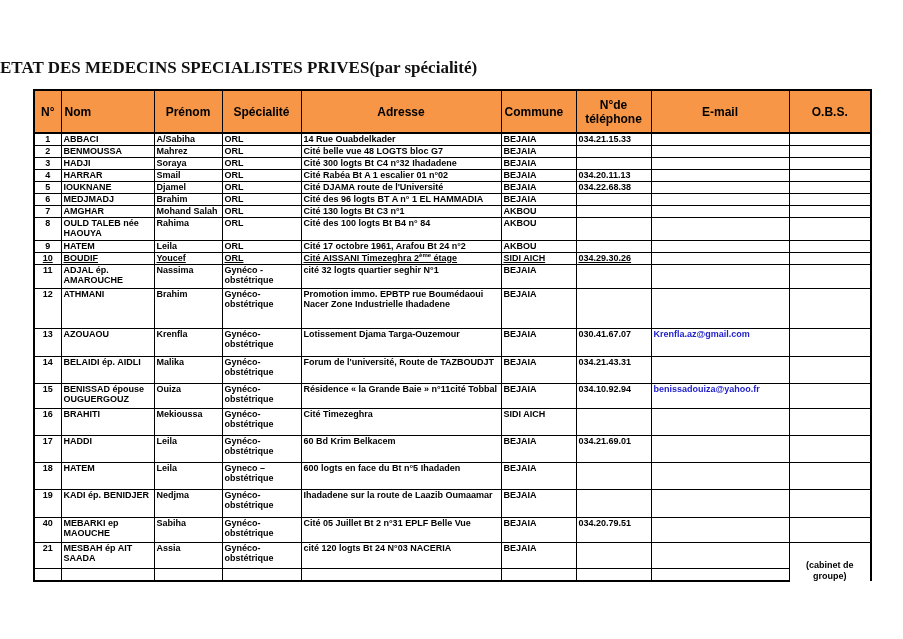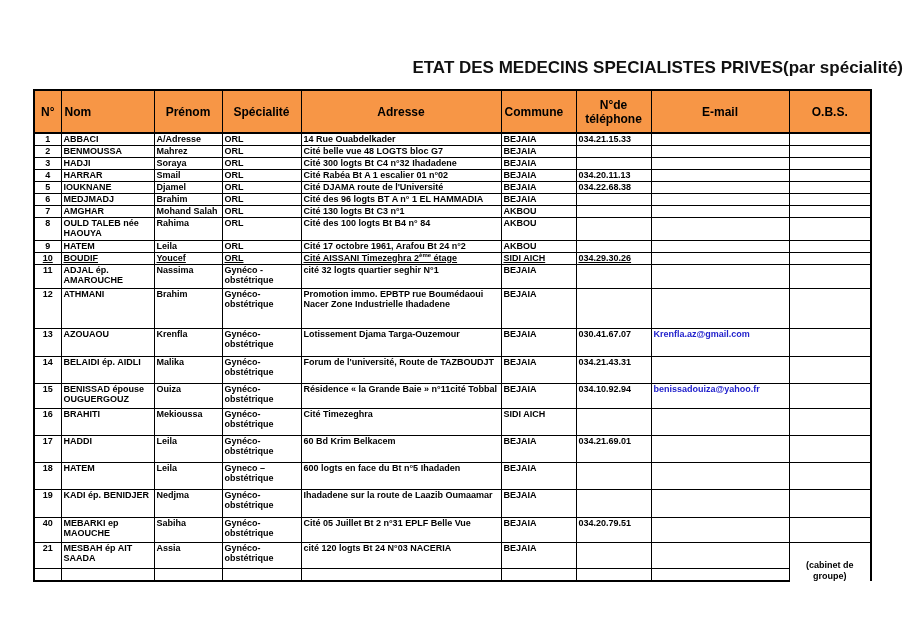--- a/index.html
+++ b/index.html
@@ -8,24 +8,25 @@
     --border-color:#000000;
   }
   html,body{margin:0;padding:0;}
   body{
     width:903px;height:639px;background:#ffffff;
     font-family:"Liberation Sans", sans-serif;color:#000;
     overflow:hidden;
   }
   .title{
     margin:58px 0 11px 0;
-    text-align:right;
+    text-align:left;
     font-size:17px;
     font-weight:bold;
     color:#111;
+    font-family:Liberation Serif, serif;
   }
   table.doc-table{
     border-collapse:collapse;
     table-layout:fixed;
     margin-left:33px;
     width:837px;
   }
   th{
     background:var(--header-bg);
     font-size:12px;
@@ -89,21 +90,21 @@
       <th class="align-left">Commune</th>
       <th>N°de téléphone</th>
       <th>E-mail</th>
       <th class="last-col">O.B.S.</th>
     </tr>
   </thead>
   <tbody>
       <tr style="height: 12px;">
         <td class="col-n first-col">1</td>
         <td class="col-nom">ABBACI</td>
-        <td class="col-prenom">A/Adresse</td>
+        <td class="col-prenom">A/Sabiha</td>
         <td class="col-specialite">ORL</td>
         <td class="col-adresse">14 Rue Ouabdelkader</td>
         <td class="col-commune">BEJAIA</td>
         <td class="col-tel">034.21.15.33</td>
         <td class="col-email"></td>
         <td class="col-obs last-col"></td>
       </tr>
       <tr style="height: 12px;">
         <td class="col-n first-col">2</td>
         <td class="col-nom">BENMOUSSA</td>

